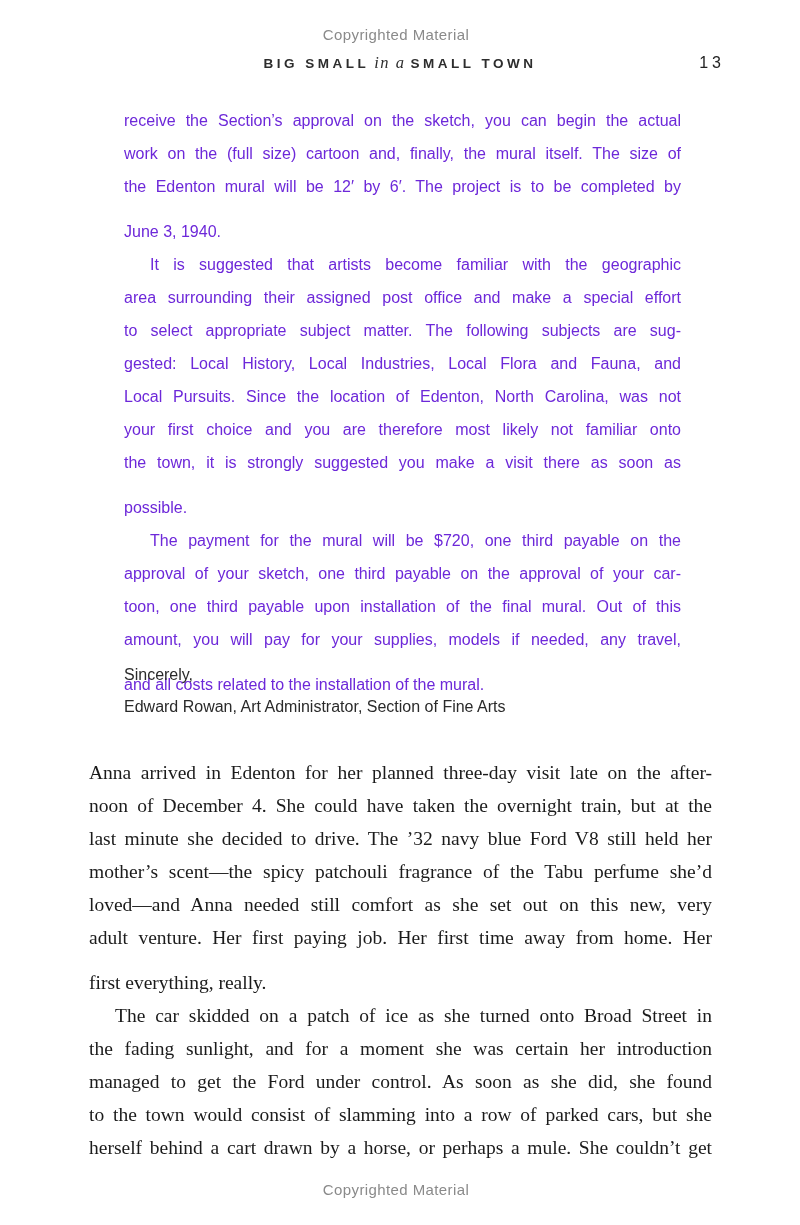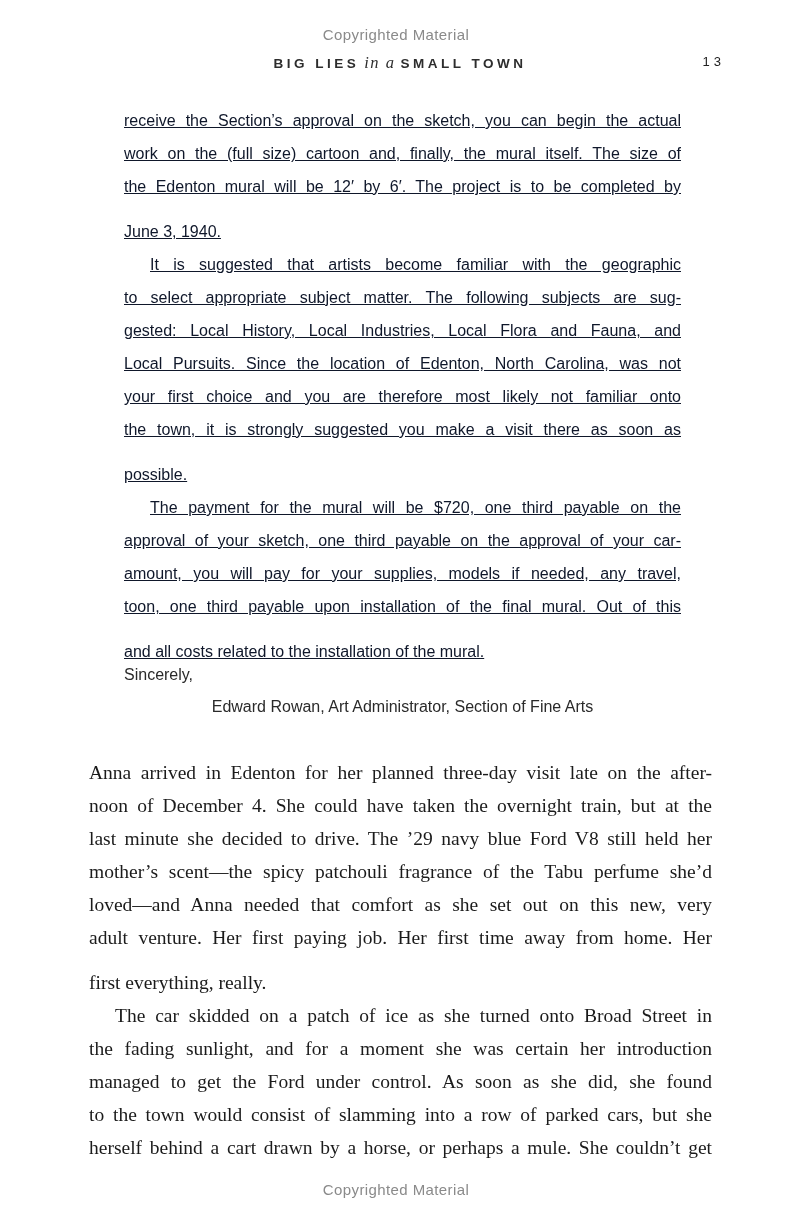--- a/index.html
+++ b/index.html
@@ -42,51 +42,50 @@
     font-weight: 500;
     font-size: 16.5px;
     letter-spacing: 1.5px;
     text-transform: none;
     margin: 7px 5px;
   }
   .page-number {
     position: absolute;
     right: 75px; top: 1px;
     font-family: "Liberation Sans", sans-serif;
-    font-size: 13px;
+    font-size: 16px;
     letter-spacing: 4px;
     color: #222222;
   }
 
   
   .letter {
     position: absolute;
     left: 124px; top: 104px;
     width: 557px;
     font-family: "Liberation Sans", sans-serif;
     font-size: 16px;
     line-height: 33px;
-    color: #0f172a;
-    text-decoration: underline;
+    color: #6d28d9;
   }
   .letter-closing {
     position: absolute;
     left: 124px; top: 658px;
     width: 541px;
     text-align: left;
     font-family: "Liberation Sans", sans-serif;
     font-size: 16px;
     line-height: 33px;
     color: #2a2a2a;
   }
   .letter-signature {
     position: absolute;
     left: 124px; top: 690px;
     width: 557px;
-    text-align: center;
+    text-align: left;
     font-family: "Liberation Sans", sans-serif;
     font-size: 16px;
     line-height: 33px;
     color: #2a2a2a;
   }
 
   
   .narrative {
     position: absolute;
     left: 89px; top: 756px;
@@ -104,61 +103,62 @@
 </style>
 </head>
 <body>
 
 <div class="page">
 
   <div class="copyright top">Copyrighted Material</div>
 
   <div class="header">
     <div class="book-title">
-      <span>BIG LIES</span><span class="title-italic">in a</span><span>SMALL TOWN</span>
+      <span>BIG SMALL</span><span class="title-italic">in a</span><span>SMALL TOWN</span>
     </div>
     <div class="page-number">13</div>
   </div>
 
   <div class="letter">
       <div class="para">
         <div class="line">receive the Section’s approval on the sketch, you can begin the actual</div>
         <div class="line">work on the (full size) cartoon and, finally, the mural itself. The size of</div>
         <div class="line">the Edenton mural will be 12′ by 6′. The project is to be completed by</div>
         <div class="line last">June 3, 1940.</div>
       </div>
       <div class="para indent">
         <div class="line">It is suggested that artists become familiar with the geographic</div>
+        <div class="line">area surrounding their assigned post office and make a special effort</div>
         <div class="line">to select appropriate subject matter. The following subjects are sug-</div>
         <div class="line">gested: Local History, Local Industries, Local Flora and Fauna, and</div>
         <div class="line">Local Pursuits. Since the location of Edenton, North Carolina, was not</div>
         <div class="line">your first choice and you are therefore most likely not familiar onto</div>
         <div class="line">the town, it is strongly suggested you make a visit there as soon as</div>
         <div class="line last">possible.</div>
       </div>
       <div class="para indent">
         <div class="line">The payment for the mural will be $720, one third payable on the</div>
         <div class="line">approval of your sketch, one third payable on the approval of your car-</div>
+        <div class="line">toon, one third payable upon installation of the final mural. Out of this</div>
         <div class="line">amount, you will pay for your supplies, models if needed, any travel,</div>
-        <div class="line">toon, one third payable upon installation of the final mural. Out of this</div>
         <div class="line last">and all costs related to the installation of the mural.</div>
       </div>
     </div>
 
   <div class="letter-closing">Sincerely,</div>
 
   <div class="letter-signature">Edward Rowan, Art Administrator, Section of Fine Arts</div>
 
   <div class="narrative">
       <div class="para">
         <div class="line">Anna arrived in Edenton for her planned three-day visit late on the after-</div>
         <div class="line">noon of December 4. She could have taken the overnight train, but at the</div>
-        <div class="line">last minute she decided to drive. The ’29 navy blue Ford V8 still held her</div>
+        <div class="line">last minute she decided to drive. The ’32 navy blue Ford V8 still held her</div>
         <div class="line">mother’s scent—the spicy patchouli fragrance of the Tabu perfume she’d</div>
-        <div class="line">loved—and Anna needed that comfort as she set out on this new, very</div>
+        <div class="line">loved—and Anna needed still comfort as she set out on this new, very</div>
         <div class="line">adult venture. Her first paying job. Her first time away from home. Her</div>
         <div class="line last">first everything, really.</div>
       </div>
       <div class="para indent">
         <div class="line">The car skidded on a patch of ice as she turned onto Broad Street in</div>
         <div class="line">the fading sunlight, and for a moment she was certain her introduction</div>
         <div class="line">managed to get the Ford under control. As soon as she did, she found</div>
         <div class="line">to the town would consist of slamming into a row of parked cars, but she</div>
         <div class="line">herself behind a cart drawn by a horse, or perhaps a mule. She couldn’t get</div>
       </div>

